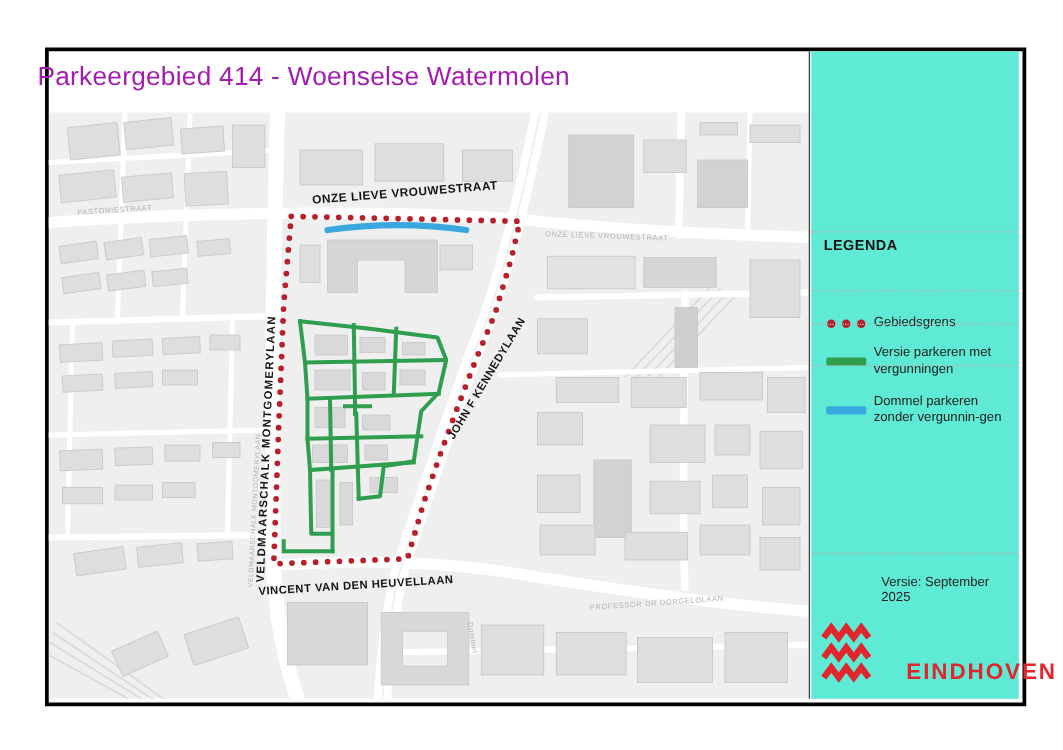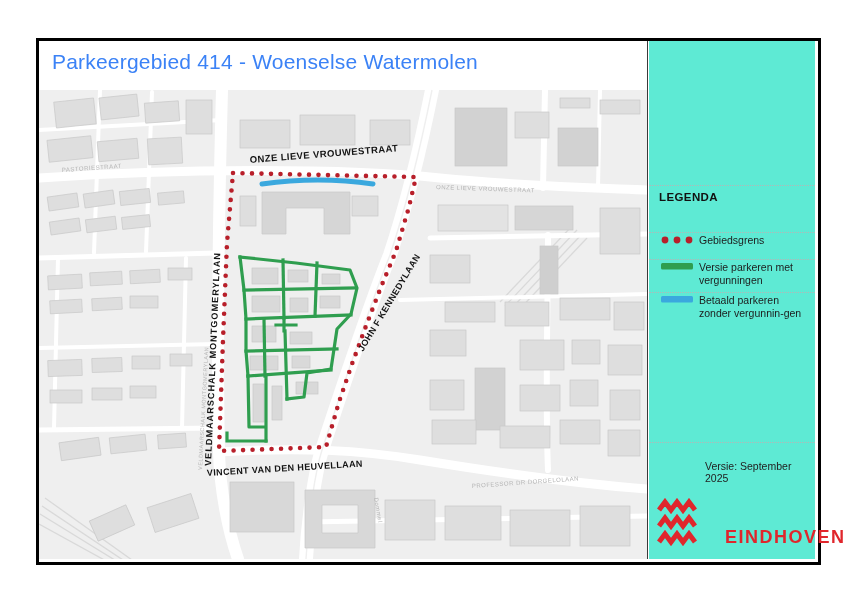--- a/index.html
+++ b/index.html
@@ -1,25 +1,25 @@
 <!DOCTYPE html>
 <html><head>
 <meta charset="utf-8">
 <style>
   html,body{margin:0;padding:0;background:#fff;}
   .page{position:relative;width:850px;height:600px;background:#fff;overflow:hidden;
         font-family:"Liberation Sans",sans-serif;}
   .frame{position:absolute;left:36px;top:38px;width:779px;height:521px;border:3px solid #000;background:#fff;}
-  .title{position:absolute;left:52px;top:50px;font-size:21px;color:#3b82f6;letter-spacing:.2px;}
+  .title{position:absolute;left:30px;top:50px;font-size:21px;color:#a21caf;letter-spacing:.2px;}
   .map-svg{position:absolute;left:0;top:0;width:850px;height:600px;}
   .divider{position:absolute;left:647px;top:41px;width:1px;height:518px;background:#3a3a3a;}
   .legend{position:absolute;left:649px;top:41px;width:166px;height:518px;background:#5eead4;}
   .sep{position:absolute;left:0;width:166px;border-top:1px dotted #b5b5b5;}
   .legend-heading{position:absolute;left:10px;top:150px;font-size:11.5px;font-weight:700;color:#111;letter-spacing:.4px;}
-  .lrow{position:absolute;left:10px;width:150px;display:flex;align-items:flex-start;}
+  .lrow{position:absolute;left:10px;width:150px;display:flex;align-items:center;margin-top:12px;}
   .swatch{flex:0 0 40px;}
   .ltext{font-size:10.5px;line-height:1.22;color:#1c1c1c;width:108px;}
   .version{position:absolute;left:10px;top:419px;font-size:10.5px;color:#222;margin-left:46px;}
   .logo{position:absolute;left:8px;top:457px;display:flex;align-items:flex-end;gap:24px;}
   .wordmark{font-size:18px;font-weight:700;color:#e0262c;letter-spacing:1.5px;}
   text{font-family:"Liberation Sans",sans-serif;}
   .lbl-bold{font-size:9.5px;font-weight:700;fill:#141414;letter-spacing:.4px;}
   .lbl-bold-sm{font-size:9px;font-weight:700;fill:#141414;letter-spacing:.4px;}
   .lbl-left{font-size:9px;font-weight:700;fill:#141414;letter-spacing:1.1px;}
   .lbl-gray{font-size:6px;fill:#b4b4b4;letter-spacing:.5px;}
@@ -225,21 +225,21 @@
         <rect x="2" y="2" width="32" height="6.5" rx="1.5" fill="#2f9e4f"></rect>
       </svg>
       <span class="ltext">Versie parkeren met vergunningen</span>
     </div>
 
     <div class="sep" style="top:251px"></div>
     <div class="lrow" style="top:253px;height:44px">
       <svg class="swatch" width="40" height="10" viewBox="0 0 40 10">
         <rect x="2" y="2" width="32" height="6.5" rx="1.5" fill="#3aa8de"></rect>
       </svg>
-      <span class="ltext">Betaald parkeren zonder vergunnin-gen</span>
+      <span class="ltext">Dommel parkeren zonder vergunnin-gen</span>
     </div>
 
     <div class="sep" style="top:401px"></div>
     <div class="version">Versie: September 2025</div>
 
     <div class="logo">
       <svg width="44" height="50" viewBox="0 0 44 50">
         <g fill="none" stroke-width="5" stroke-linejoin="miter" stroke="#e0262c">
           <path d="M2,12 L8,4 L14,12 L20,4 L26,12 L32,4 L38,12"></path>
           <path d="M2,28 L8,20 L14,28 L20,20 L26,28 L32,20 L38,28"></path>

